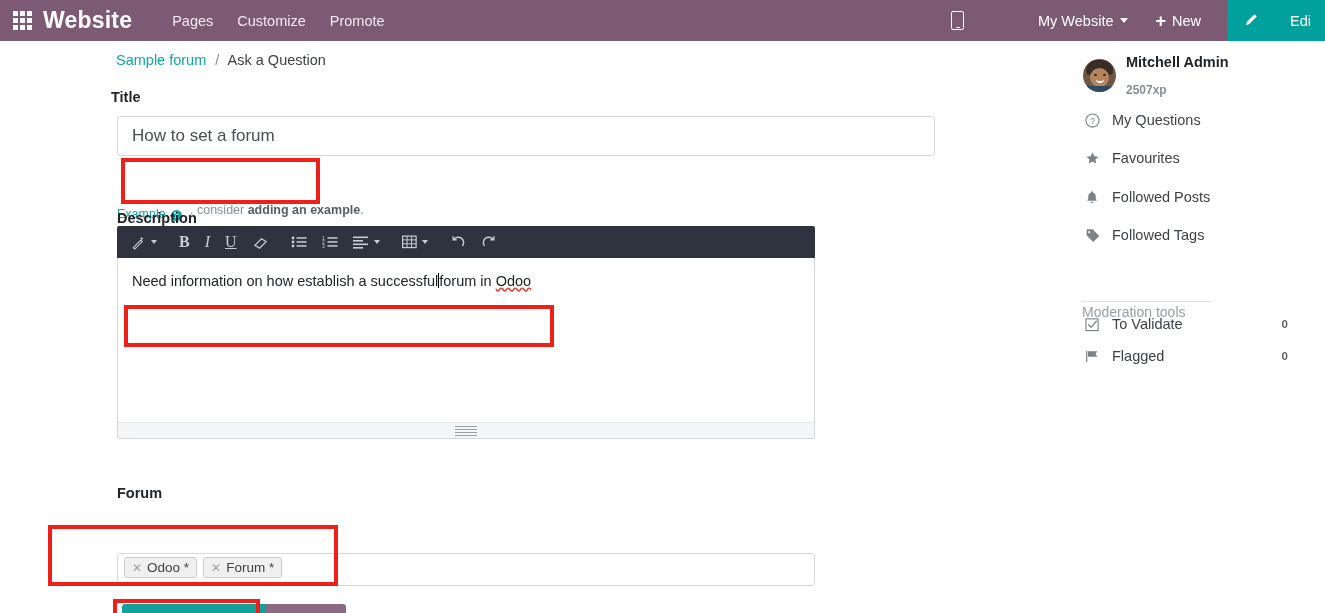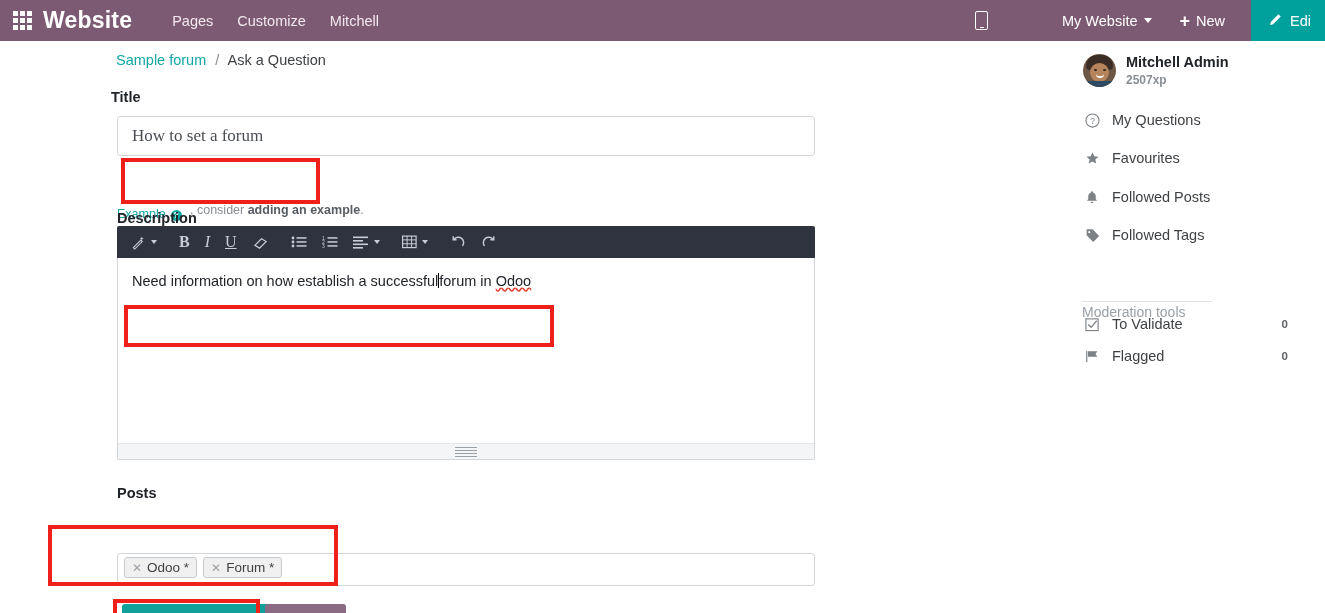--- a/index.html
+++ b/index.html
@@ -74,20 +74,21 @@
   .plus-sign { font-size: 18px; font-weight: bold; margin-right: 6px; line-height: 1; }
   .new-label { font-size: 14.5px; }
   .edit-btn {
     background: #00a09d;
     height: 41px;
     display: flex; align-items: center;
     padding: 0 14px 0 16px;
     cursor: pointer;
     white-space: nowrap;
     font-size: 14.5px;
+    gap: 24px;
   }
   .pencil-icon { margin-right: 8px; display: block; }
 
   
   .content { position: absolute; top: 41px; left: 0; width: 1325px; height: 572px; }
 
   .breadcrumb { position: absolute; left: 116px; top: 11px; font-size: 14.5px; }
   .bc-link { color: #11a7a3; cursor: pointer; }
   .bc-sep { color: #888c8f; margin: 0 5px; }
   .bc-current { color: #3f4245; }
@@ -101,26 +102,26 @@
   .label-tags  { left: 117px; top: 444px; }
 
   .desc-hint {
     position: absolute; left: 190px; top: 162px;
     font-size: 12.5px; color: #8a8f94;
   }
   .desc-hint b { color: #575d63; }
 
   .title-input {
     position: absolute; left: 117px; top: 75px;
-    width: 698px; height: 40px;
+    width: 818px; height: 40px;
     border: 1px solid #d3d7da; border-radius: 3px;
     background: #ffffff;
     font-size: 17px; color: #4a4f54;
     padding: 0 14px;
-    font-family: Liberation Serif, serif;
+    font-family: Liberation Sans, sans-serif;
     outline: none;
   }
   .example-link {
     position: absolute; left: 117px; top: 166px;
     font-size: 12.5px; color: #11a7a3;
     display: flex; align-items: flex-end; cursor: pointer;
   }
   .qmark-circle {
     display: inline-block;
     width: 11px; height: 11px; border-radius: 50%;
@@ -153,21 +154,21 @@
     border-top: 4px solid #c7ccd6;
     margin-left: 5px;
   }
   .tb-gap { margin-right: 22px; }
   .tb-b { font-family: "Liberation Serif", serif; font-weight: bold; font-size: 16px; }
   .tb-i { font-family: "Liberation Serif", serif; font-style: italic; font-size: 16px; }
   .tb-u { font-family: "Liberation Serif", serif; text-decoration: underline; font-size: 16px; }
 
   .editor-body {
     position: absolute; left: 117px; top: 217px;
-    width: 698px; height: 202px;
+    width: 698px; height: 181px;
     background: #ffffff;
     border: 1px solid #d3d7da; border-top: none;
     border-radius: 0 0 2px 2px;
   }
   .editor-text {
     position: absolute; left: 14px; top: 15px;
     font-size: 14.5px; color: #212529;
     white-space: nowrap;
   }
   .caret-bar {
@@ -246,21 +247,21 @@
     position: relative;
     flex: none;
   }
   .avatar .hair { position: absolute; left: 3px; top: 1px; width: 27px; height: 15px; background: #3a2d25; border-radius: 14px 14px 5px 5px; }
   .avatar .face { position: absolute; left: 7px; top: 9px; width: 19px; height: 19px; background: #b5835c; border-radius: 50%; }
   .avatar .eye-l { position: absolute; left: 11px; top: 15px; width: 3px; height: 2px; background: #2c2118; border-radius: 50%; }
   .avatar .eye-r { position: absolute; left: 20px; top: 15px; width: 3px; height: 2px; background: #2c2118; border-radius: 50%; }
   .avatar .smile { position: absolute; left: 13px; top: 20px; width: 8px; height: 4px; border-bottom: 2px solid #ffffff; border-radius: 0 0 8px 8px; }
   .avatar .shirt { position: absolute; left: 0; bottom: 0; width: 33px; height: 6px; background: #2f4a63; }
   .profile-name { font-size: 14.5px; font-weight: bold; color: #212529; line-height: 1.15; }
-  .profile-xp { font-size: 12px; font-weight: bold; color: #8a8f94; margin-top: 2px; }
+  .profile-xp { font-size: 12px; font-weight: bold; color: #8a8f94; margin-top: 12px; }
 
   .side-item {
     position: absolute; left: 5px;
     display: flex; align-items: center;
     font-size: 14.5px; color: #3f4245;
     cursor: pointer;
     width: 235px;
   }
   .side-icon {
     width: 18px; margin-right: 9px;
@@ -305,21 +306,21 @@
       <i></i>
       <i></i>
       <i></i>
       <i></i>
       <i></i>
       <i></i>
   </div>
   <div class="brand">Website</div>
   <div class="nav-link">Pages</div>
   <div class="nav-link">Customize</div>
-  <div class="nav-link">Mitchell</div>
+  <div class="nav-link">Promote</div>
 
   <div class="nav-right">
     <div class="mobile-icon"></div>
     <div class="my-website">My Website</div>
     <div class="caret-down"></div>
     <div class="new-btn">
       <span class="plus-sign">+</span>
       <span class="new-label">New</span>
     </div>
     <div class="edit-btn">
@@ -428,21 +429,21 @@
     <div class="resize-strip">
       <div class="grip">
           <i></i>
           <i></i>
           <i></i>
           <i></i>
         </div>
     </div>
   </div>
 
-  <div class="field-label label-tags">Posts</div>
+  <div class="field-label label-tags">Forum</div>
   <div class="tags-input"></div>
   <div class="tag-pills">
     <div class="tag-pill">
       <span class="tag-x">✕</span>
       <span>Odoo *</span>
     </div>
     <div class="tag-pill">
       <span class="tag-x">✕</span>
       <span>Forum *</span>
     </div>

